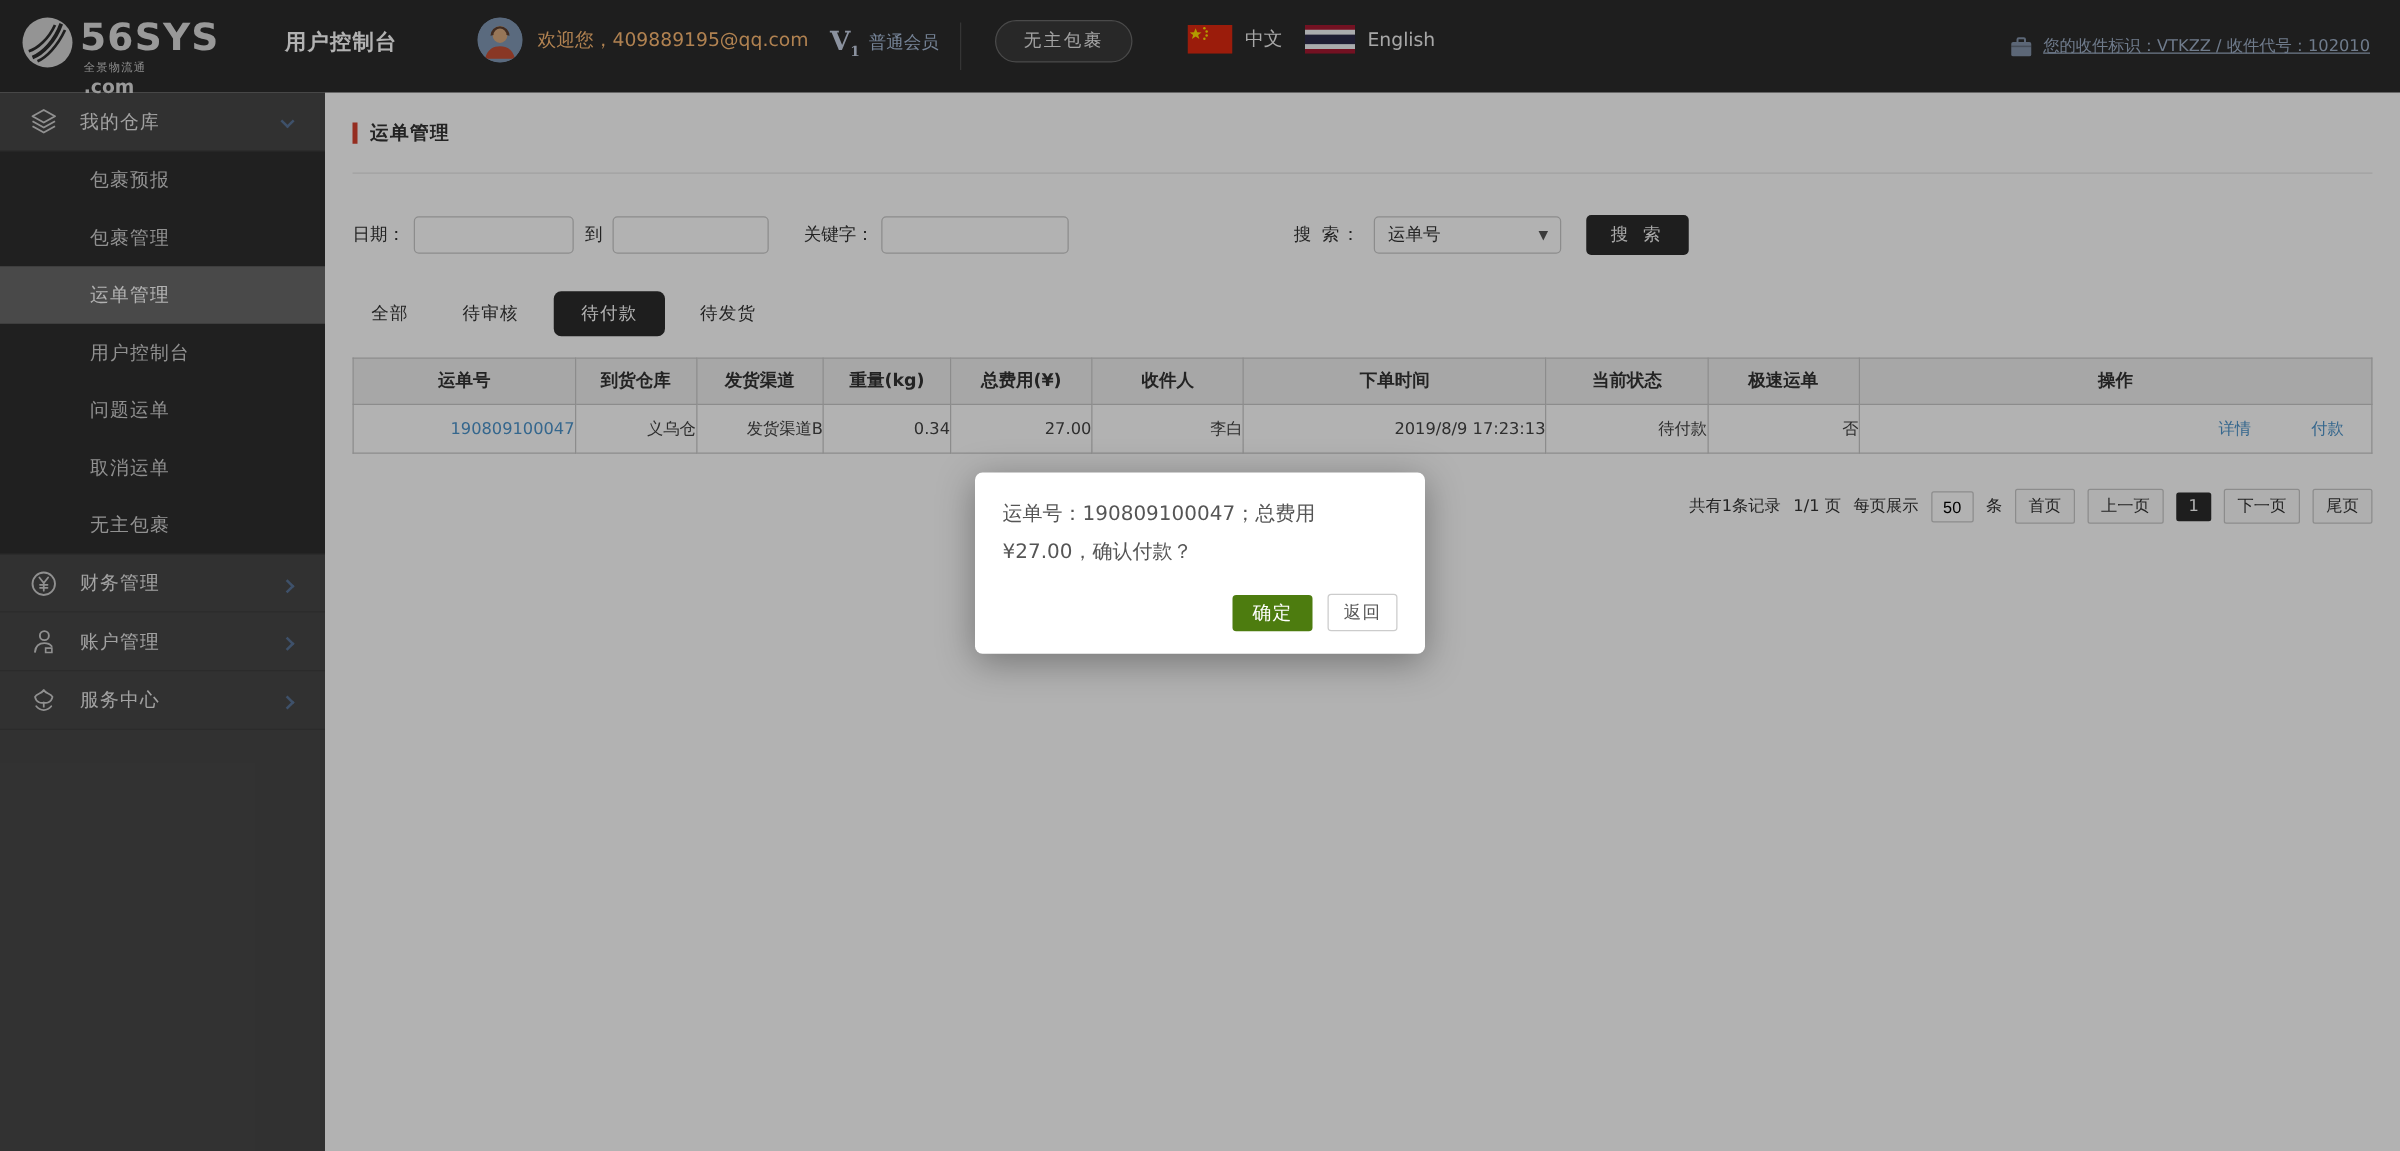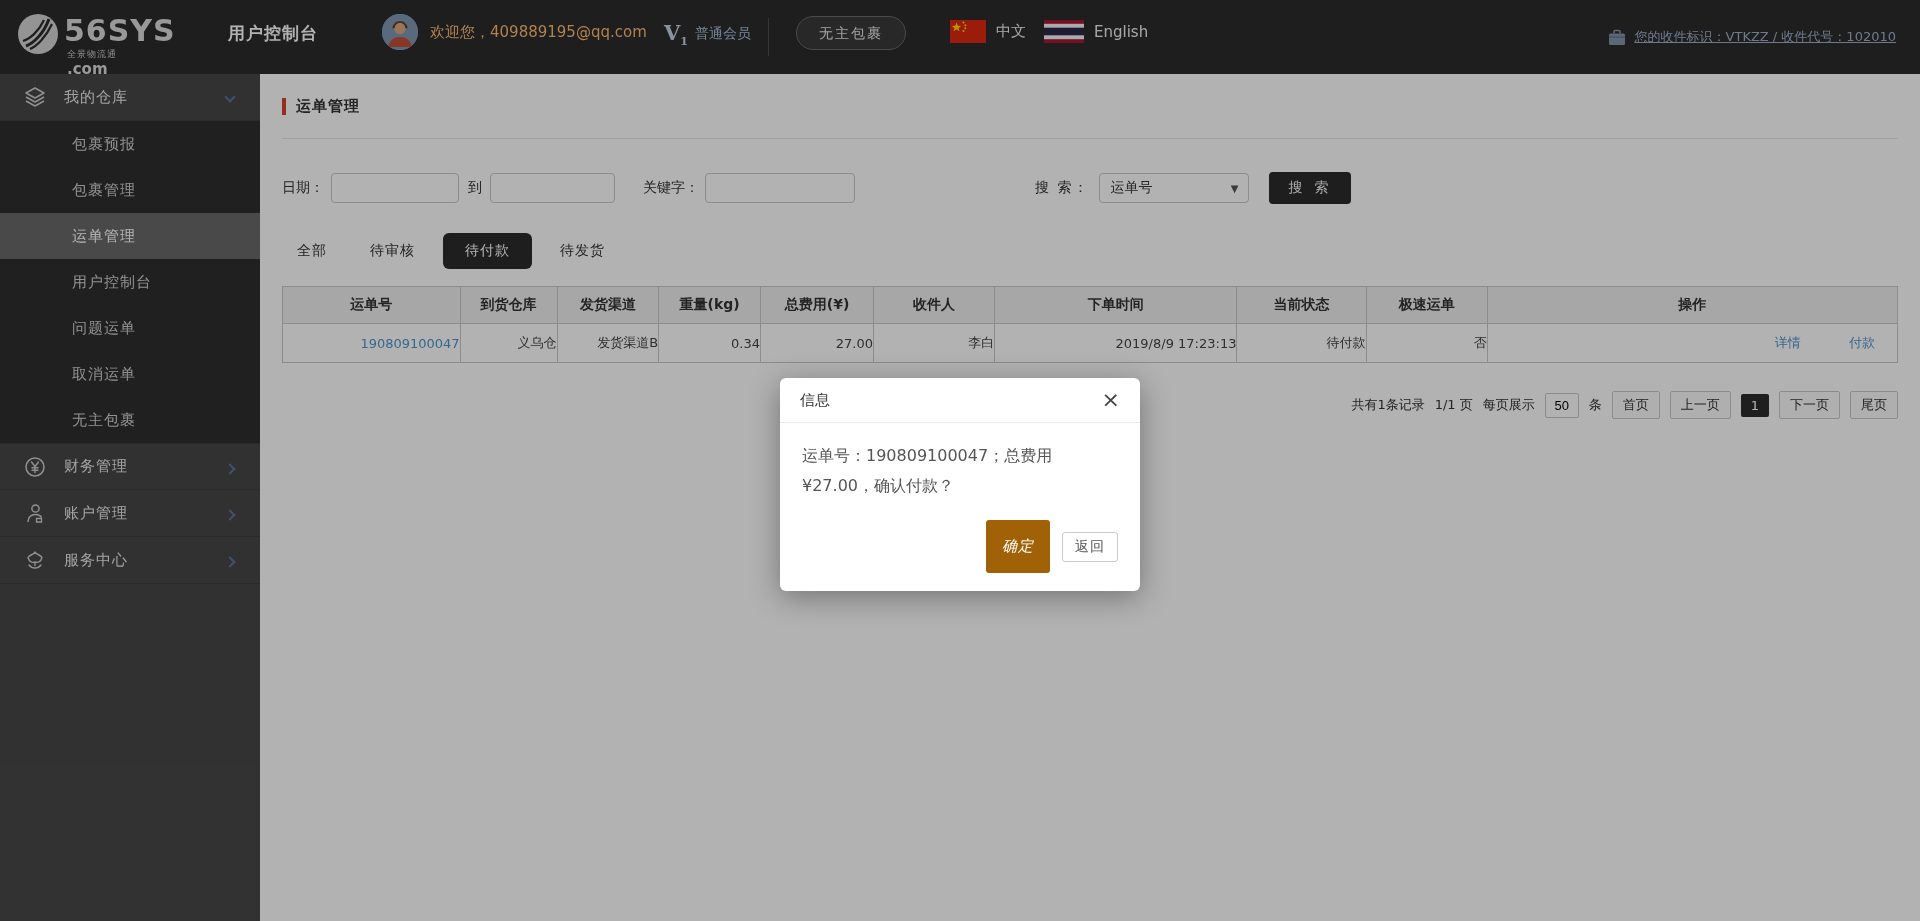--- a/index.html
+++ b/index.html
@@ -80,21 +80,21 @@
   .pg-current { background:#2b2b2b; color:#fff; padding:4px 10px; border-radius:2px; cursor:pointer; }
 
   
   .overlay { position:absolute; inset:0; background:rgba(0,0,0,0.30); z-index:5; }
   .modal { position:absolute; left:780px; top:378px; width:360px; background:#fff; border-radius:6px; box-shadow:0 6px 30px rgba(0,0,0,0.35); z-index:10; }
   .modal-head { height:45px; display:flex; align-items:center; justify-content:space-between; padding:0 20px; border-bottom:1px solid #ebebeb; }
   .modal-title { font-size:15px; color:#333; }
   .modal-close { font-size:22px; color:#444; cursor:pointer; line-height:20px; }
   .modal-body { padding:18px 22px 6px; font-size:16px; color:#555; line-height:1.85; }
   .modal-foot { padding:14px 22px 18px; display:flex; justify-content:flex-end; align-items:center; gap:12px; }
-  .btn-confirm { background:#a16207; color:#fff; border:none; border-radius:3px; font-size:15px; padding:17px 16px; cursor:pointer; letter-spacing:1px;font-style:italic; }
+  .btn-confirm { background:#4d7c0f; color:#fff; border:none; border-radius:3px; font-size:15px; padding:5px 16px; cursor:pointer; letter-spacing:1px; }
   .btn-back { background:#fff; color:#555; border:1px solid #ccc; border-radius:3px; font-size:14px; padding:5px 12px; cursor:pointer; letter-spacing:1px; }
 </style>
 </head>
 <body>
 
 <div class="app">
 
   <header class="header">
     <svg class="abs logo-svg" width="44" height="44" viewBox="0 0 44 44">
       <circle cx="22" cy="22" r="20" fill="#d4d4d4"></circle>
@@ -299,24 +299,20 @@
       <span class="pg-btn">首页</span>
       <span class="pg-btn">上一页</span>
       <span class="pg-current">1</span>
       <span class="pg-btn">下一页</span>
       <span class="pg-btn">尾页</span>
     </div>
   </main>
 
   <div class="overlay"></div>
   <div class="modal">
-    <div class="modal-head">
-      <span class="modal-title">信息</span>
-      <span class="modal-close">×</span>
-    </div>
     <div class="modal-body">运单号：190809100047；总费用¥27.00，确认付款？</div>
     <div class="modal-foot">
       <button class="btn-confirm">确定</button>
       <button class="btn-back">返回</button>
     </div>
   </div>
 
 </div>
 
 </body></html>

